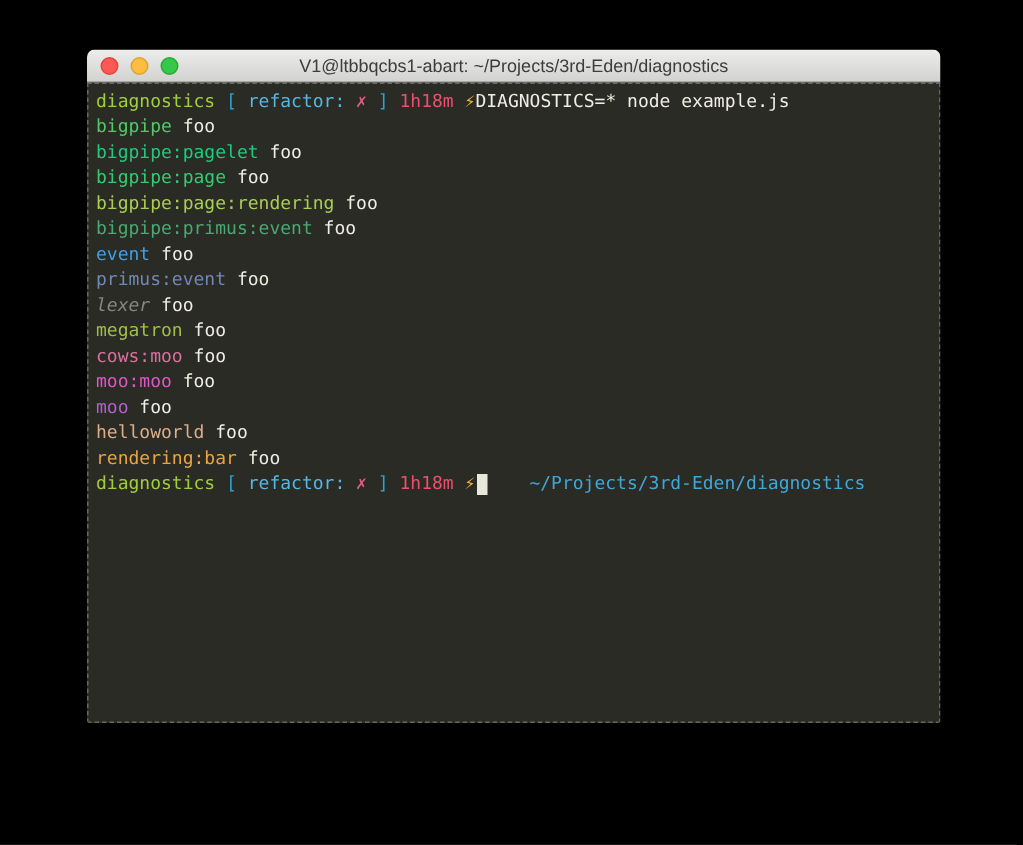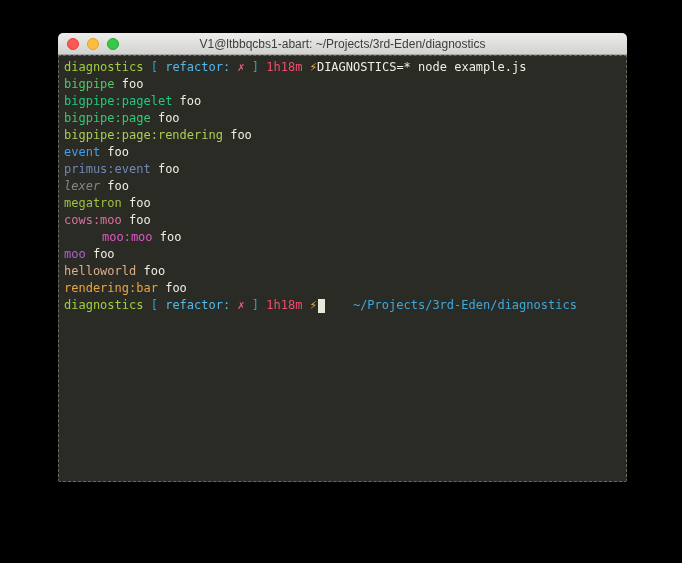--- a/index.html
+++ b/index.html
@@ -68,25 +68,26 @@
     </div>
     <span class="title">V1@ltbbqcbs1-abart: ~/Projects/3rd-Eden/diagnostics</span>
   </div>
   <div class="terminal">
     <div>
         <div class="line"><span><span style="color: rgb(160, 206, 60);">diagnostics </span><span style="color: rgb(45, 159, 208);">[ </span><span style="color: rgb(83, 185, 232);">refactor: </span><span style="color: rgb(226, 93, 125);">✗</span><span style="color: rgb(45, 159, 208);"> ] </span><span style="color: rgb(237, 79, 111);">1h18m </span><span style="color: rgb(242, 179, 61);">⚡</span><span style="color: rgb(238, 238, 226);">DIAGNOSTICS=* node example.js</span></span></div>
         <div class="line"><span><span style="color: rgb(79, 203, 102);">bigpipe </span><span style="color: rgb(238, 238, 226);">foo</span></span></div>
         <div class="line"><span><span style="color: rgb(30, 203, 124);">bigpipe:pagelet </span><span style="color: rgb(238, 238, 226);">foo</span></span></div>
         <div class="line"><span><span style="color: rgb(53, 203, 112);">bigpipe:page </span><span style="color: rgb(238, 238, 226);">foo</span></span></div>
         <div class="line"><span><span style="color: rgb(168, 206, 85);">bigpipe:page:rendering </span><span style="color: rgb(238, 238, 226);">foo</span></span></div>
+        <div class="line"><span><span style="color: rgb(73, 169, 114);">bigpipe:primus:event </span><span style="color: rgb(238, 238, 226);">foo</span></span></div>
         <div class="line"><span><span style="color: rgb(65, 159, 232);">event </span><span style="color: rgb(238, 238, 226);">foo</span></span></div>
         <div class="line"><span><span style="color: rgb(113, 135, 181);">primus:event </span><span style="color: rgb(238, 238, 226);">foo</span></span></div>
         <div class="line"><span><span style="color: rgb(135, 135, 128); font-style: italic;">lexer </span><span style="color: rgb(238, 238, 226);">foo</span></span></div>
         <div class="line"><span><span style="color: rgb(160, 191, 69);">megatron </span><span style="color: rgb(238, 238, 226);">foo</span></span></div>
         <div class="line"><span><span style="color: rgb(217, 112, 159);">cows:moo </span><span style="color: rgb(238, 238, 226);">foo</span></span></div>
-        <div class="line"><span><span style="color: rgb(225, 86, 197); margin-left: 38px;">moo:moo </span><span style="color: rgb(238, 238, 226);">foo</span></span></div>
+        <div class="line"><span><span style="color: rgb(225, 86, 197);">moo:moo </span><span style="color: rgb(238, 238, 226);">foo</span></span></div>
         <div class="line"><span><span style="color: rgb(178, 97, 201);">moo </span><span style="color: rgb(238, 238, 226);">foo</span></span></div>
         <div class="line"><span><span style="color: rgb(220, 174, 140);">helloworld </span><span style="color: rgb(238, 238, 226);">foo</span></span></div>
         <div class="line"><span><span style="color: rgb(236, 164, 62);">rendering:bar </span><span style="color: rgb(238, 238, 226);">foo</span></span></div>
         <div class="line has-right"><span><span style="color: rgb(160, 206, 60);">diagnostics </span><span style="color: rgb(45, 159, 208);">[ </span><span style="color: rgb(83, 185, 232);">refactor: </span><span style="color: rgb(226, 93, 125);">✗</span><span style="color: rgb(45, 159, 208);"> ] </span><span style="color: rgb(237, 79, 111);">1h18m </span><span style="color: rgb(242, 179, 61);">⚡</span><span class="cursor" style="background: rgb(232, 232, 218);"></span></span><span class="right-prompt" style="color: rgb(63, 168, 218);">~/Projects/3rd-Eden/diagnostics</span></div>
       </div>
   </div>
 </div>
 
 </body></html>

